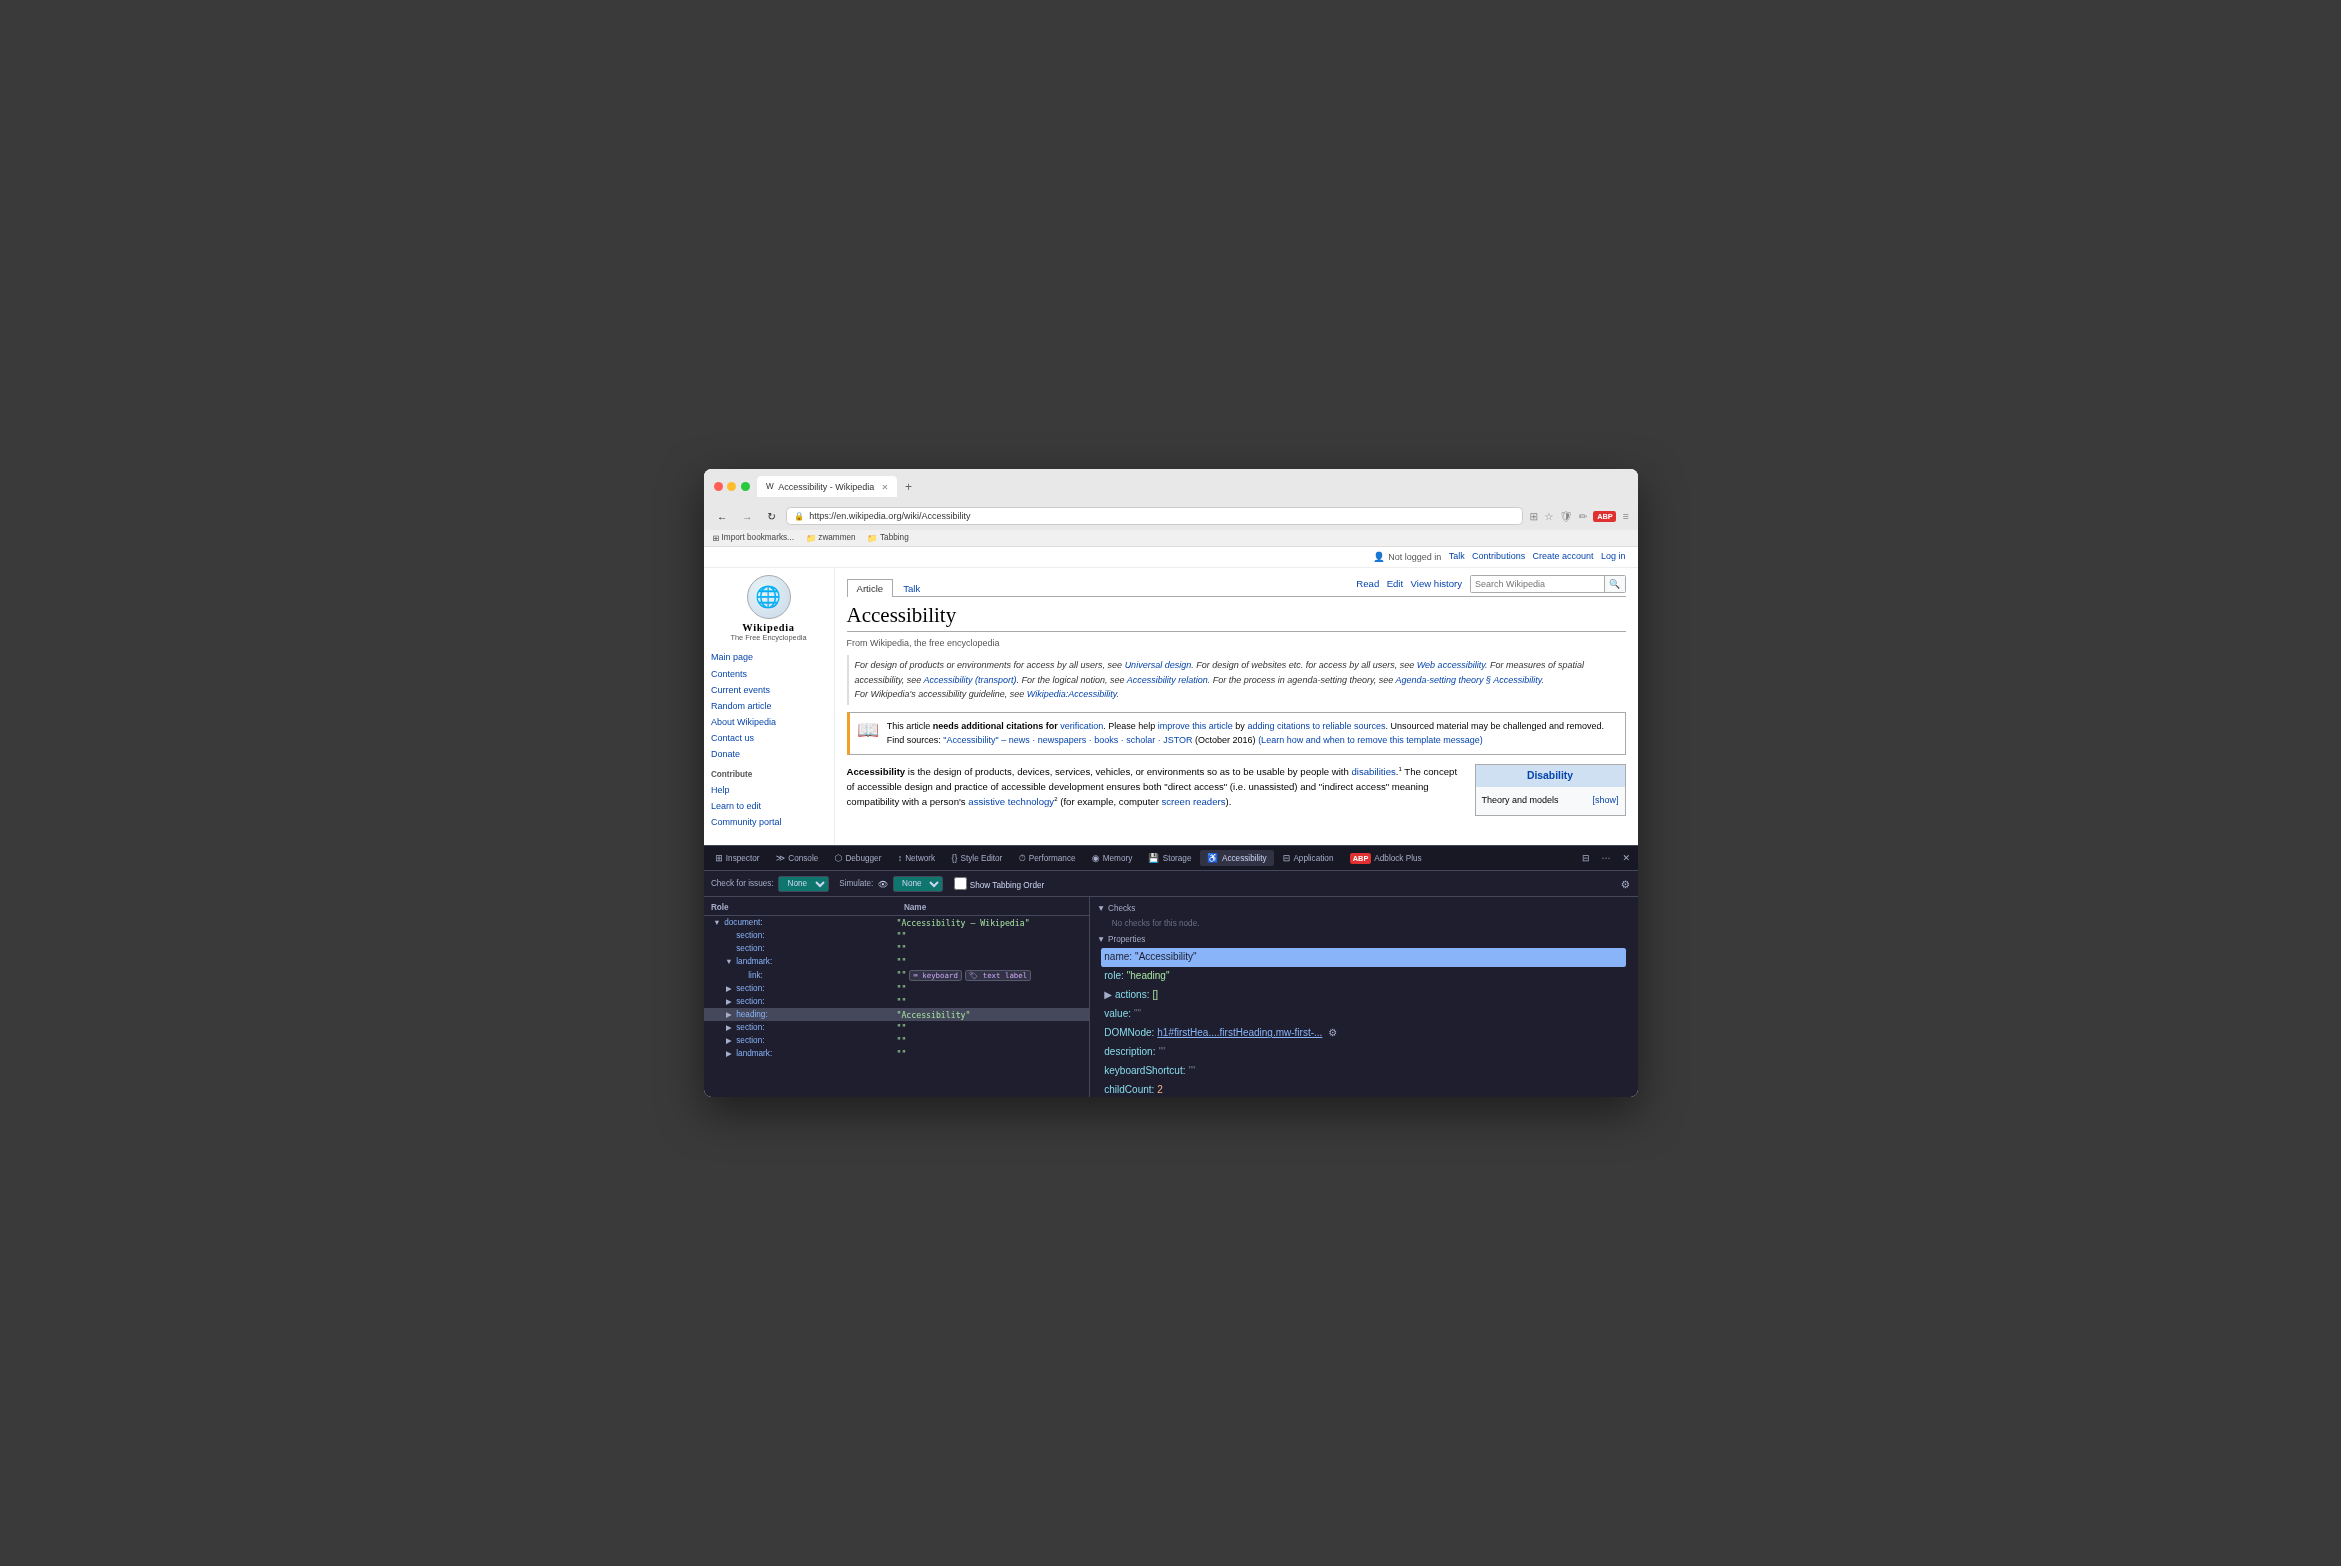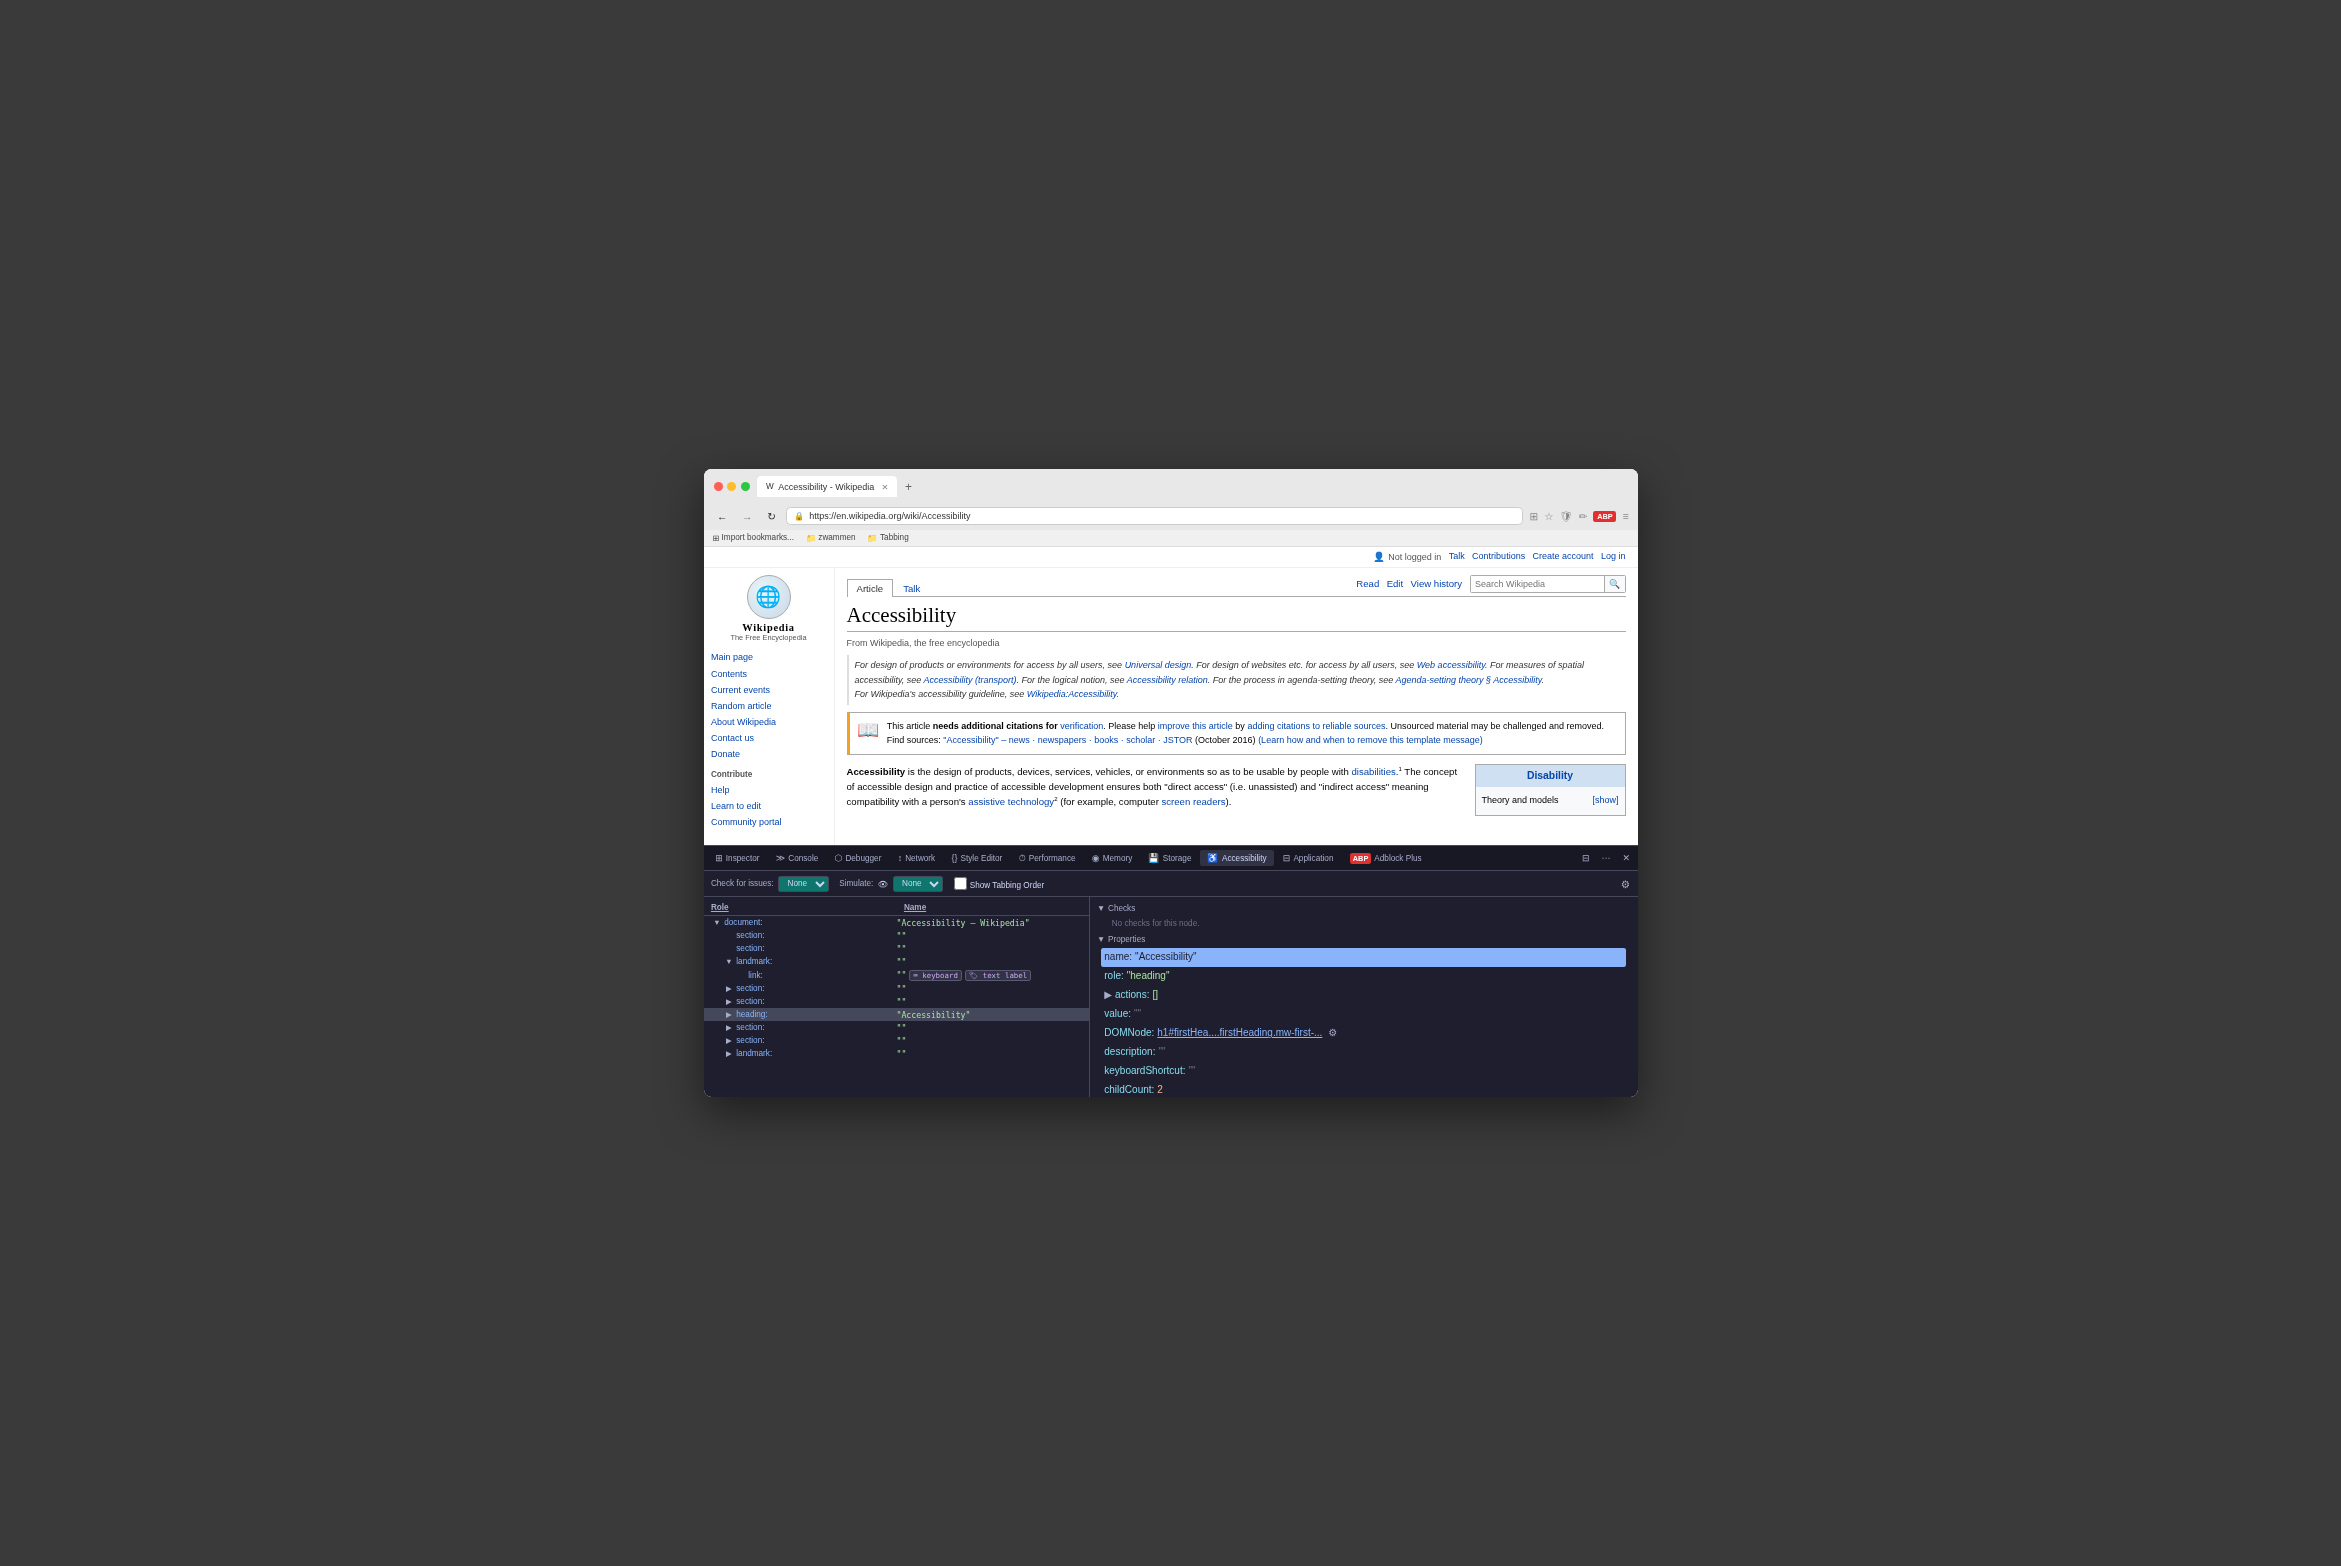--- a/index.html
+++ b/index.html
@@ -481,21 +481,20 @@
       padding: 3px 0;
     }
 
     .a11y-tree-header {
       display: flex;
       padding: 3px 7.4px;
       color: #a6adc8;
       font-size: 8.2px;
       font-weight: bold;
       border-bottom: 0.7px solid #45475a;
-      text-decoration: underline;
     }
 
     .a11y-tree-header-role { flex: 0 0 193px; }
 
     .a11y-tree-row {
       display: flex;
       align-items: center;
       padding: 1.5px 0;
       cursor: pointer;
       font-size: 8.2px;

